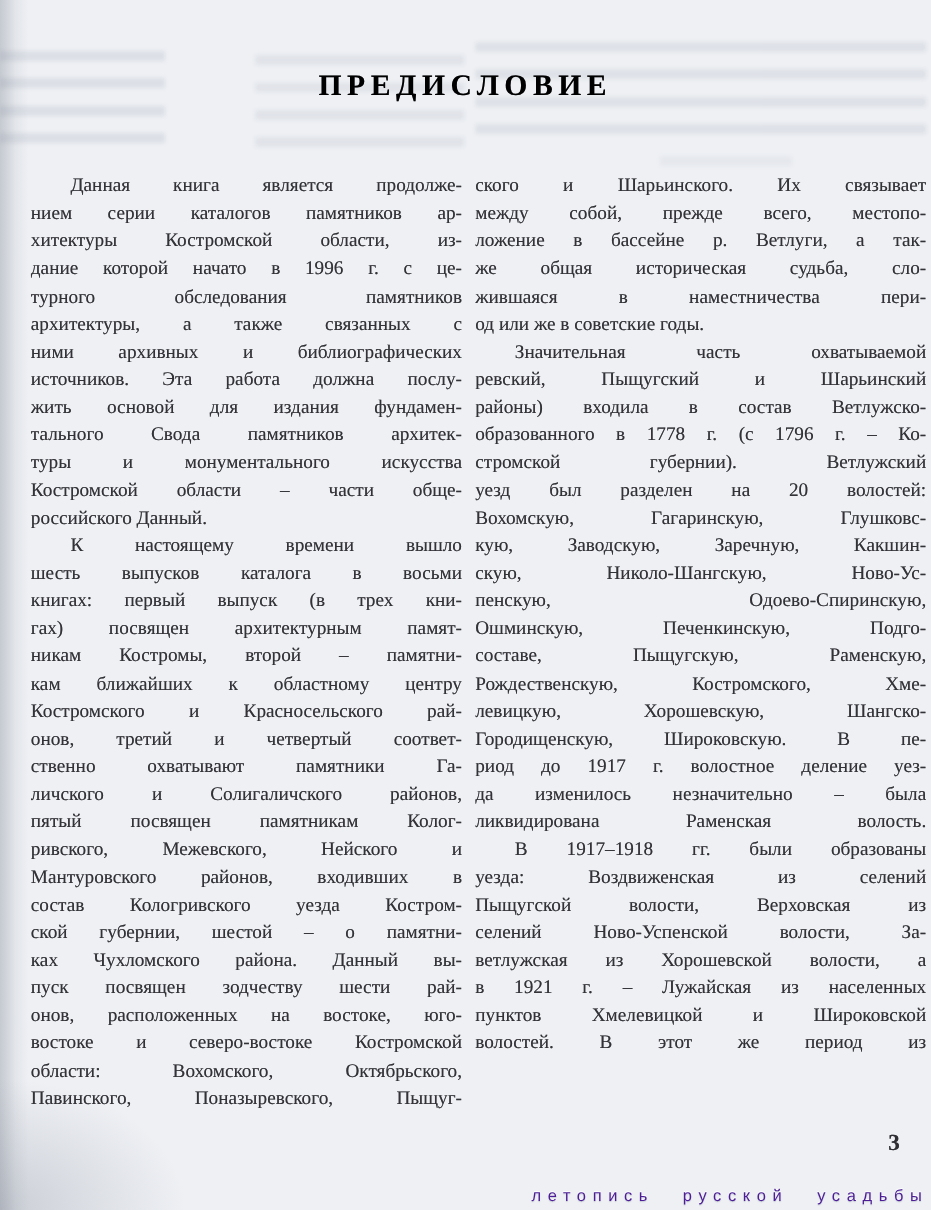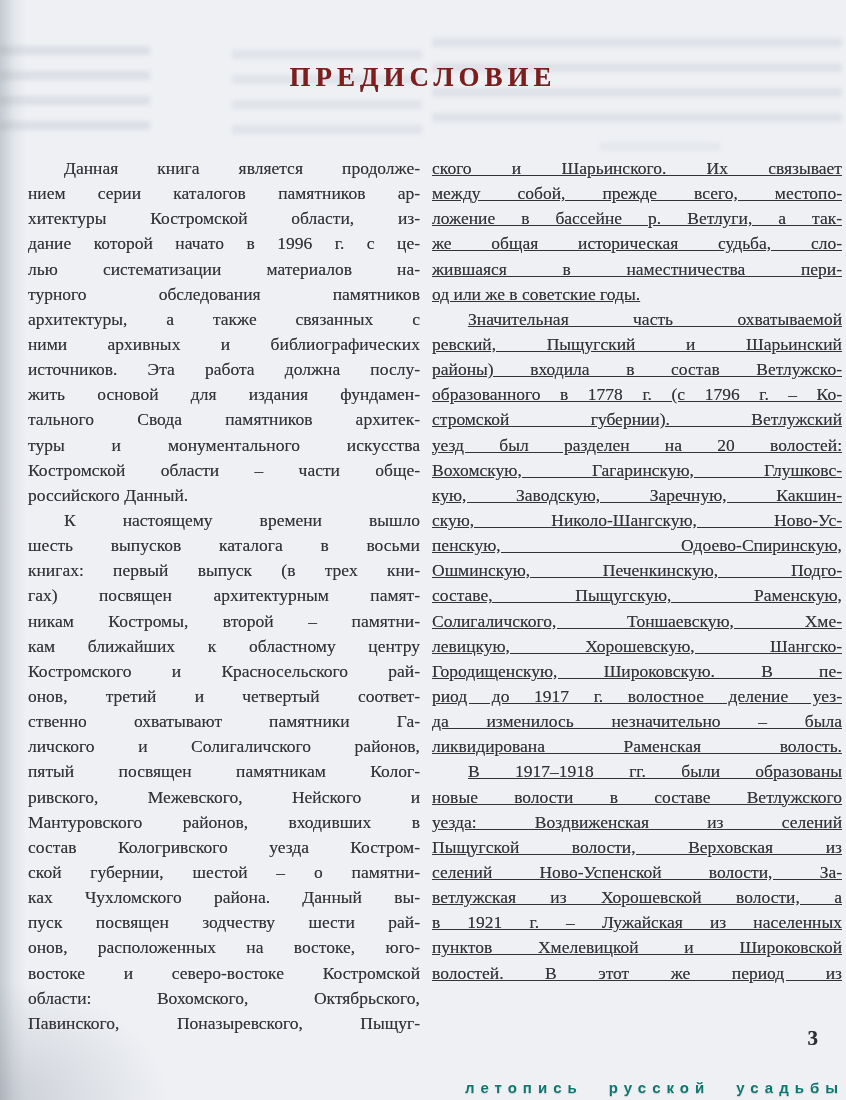--- a/index.html
+++ b/index.html
@@ -18,21 +18,21 @@
   }
   .scan-shade-corner{
     position:absolute;left:0;bottom:0;width:170px;height:120px;
     background:radial-gradient(ellipse at 0% 100%, rgba(120,128,142,0.30), rgba(120,128,142,0) 70%);
     pointer-events:none;
   }
   .page-title{
     position:absolute;left:0;top:44px;width:100%;
     text-align:center;
     font-size:27px;letter-spacing:5px;
-    color:#7f1d1d;
+    color:#000000;
     text-shadow:0 0 0.5px rgba(58,58,64,0.6);
   }
   
   .ghost{
     position:absolute;
     background:repeating-linear-gradient(180deg,
       rgba(105,115,140,0.13) 0px, rgba(105,115,140,0.13) 9px,
       rgba(105,115,140,0) 9px, rgba(105,115,140,0) 25px);
     filter:blur(2px);
     pointer-events:none;
@@ -43,46 +43,46 @@
   .ghost-d{left:600px;top:142px;width:120px;height:20px;opacity:.5;}
 
   .columns{
     position:absolute;left:28px;top:156px;
     width:814px;
     display:flex;
   }
   .col{color:#323237;}
   .col-left{width:392px;}
   .col-gap{width:12px;}
-  .col-right{width:410px;text-decoration:underline;}
+  .col-right{width:410px;}
   .line{
     font-size:17.5px;
     height:25.15px;
     line-height:25.15px;
     text-align:justify;
     text-align-last:justify;
     overflow:hidden;
     white-space:nowrap;
     text-shadow:0 0 0.5px rgba(50,50,55,0.55);
   }
   .line.indent{text-indent:36px;}
   .line.pend{text-align-last:left;}
   .page-number{
     position:absolute;top:1026px;right:28px;
     font-size:21px;font-weight:bold;color:#2e2e33;
     text-shadow:0 0 0.5px rgba(46,46,51,0.6);
   }
   .footer-watermark{
     position:absolute;right:2px;bottom:4px;
     font-family:"Liberation Sans", sans-serif;
-    font-weight:bold;
+    font-weight:normal;
     font-size:15px;
     letter-spacing:6px;
     word-spacing:16px;
-    color:#0f766e;
+    color:#4c1d95;
     text-shadow:0 -1px 0 rgba(255,255,255,0.95), 0 1px 1px rgba(148,157,173,0.45);
     white-space:nowrap;
   }
 </style>
 </head>
 <body>
 
 <div class="scan-shade-left"></div>
 <div class="scan-shade-corner"></div>
 
@@ -92,21 +92,20 @@
 <div class="ghost ghost-d"></div>
 
 <h1 class="page-title">ПРЕДИСЛОВИЕ</h1>
 
 <div class="columns">
   <div class="col col-left">
       <div class="line indent">Данная книга является продолже-</div>
       <div class="line">нием серии каталогов памятников ар-</div>
       <div class="line">хитектуры Костромской области, из-</div>
       <div class="line">дание которой начато в 1996 г. с це-</div>
-      <div class="line">лью систематизации материалов на-</div>
       <div class="line">турного обследования памятников</div>
       <div class="line">архитектуры, а также связанных с</div>
       <div class="line">ними архивных и библиографических</div>
       <div class="line">источников. Эта работа должна послу-</div>
       <div class="line">жить основой для издания фундамен-</div>
       <div class="line">тального Свода памятников архитек-</div>
       <div class="line">туры и монументального искусства</div>
       <div class="line">Костромской области – части обще-</div>
       <div class="line pend">российского Данный.</div>
       <div class="line indent">К настоящему времени вышло</div>
@@ -144,28 +143,27 @@
       <div class="line">районы) входила в состав Ветлужско-</div>
       <div class="line">образованного в 1778 г. (с 1796 г. – Ко-</div>
       <div class="line">стромской губернии). Ветлужский</div>
       <div class="line">уезд был разделен на 20 волостей:</div>
       <div class="line">Вохомскую, Гагаринскую, Глушковс-</div>
       <div class="line">кую, Заводскую, Заречную, Какшин-</div>
       <div class="line">скую, Николо-Шангскую, Ново-Ус-</div>
       <div class="line">пенскую, Одоево-Спиринскую,</div>
       <div class="line">Ошминскую, Печенкинскую, Подго-</div>
       <div class="line">составе, Пыщугскую, Раменскую,</div>
-      <div class="line">Солигаличского, Тоншаевскую, Хме-</div>
+      <div class="line">Рождественскую, Костромского, Хме-</div>
       <div class="line">левицкую, Хорошевскую, Шангско-</div>
       <div class="line">Городищенскую, Широковскую. В пе-</div>
       <div class="line">риод до 1917 г. волостное деление уез-</div>
       <div class="line">да изменилось незначительно – была</div>
       <div class="line">ликвидирована Раменская волость.</div>
       <div class="line indent">В 1917–1918 гг. были образованы</div>
-      <div class="line">новые волости в составе Ветлужского</div>
       <div class="line">уезда: Воздвиженская из селений</div>
       <div class="line">Пыщугской волости, Верховская из</div>
       <div class="line">селений Ново-Успенской волости, За-</div>
       <div class="line">ветлужская из Хорошевской волости, а</div>
       <div class="line">в 1921 г. – Лужайская из населенных</div>
       <div class="line">пунктов Хмелевицкой и Широковской</div>
       <div class="line">волостей. В этот же период из</div>
     </div>
 </div>
 

